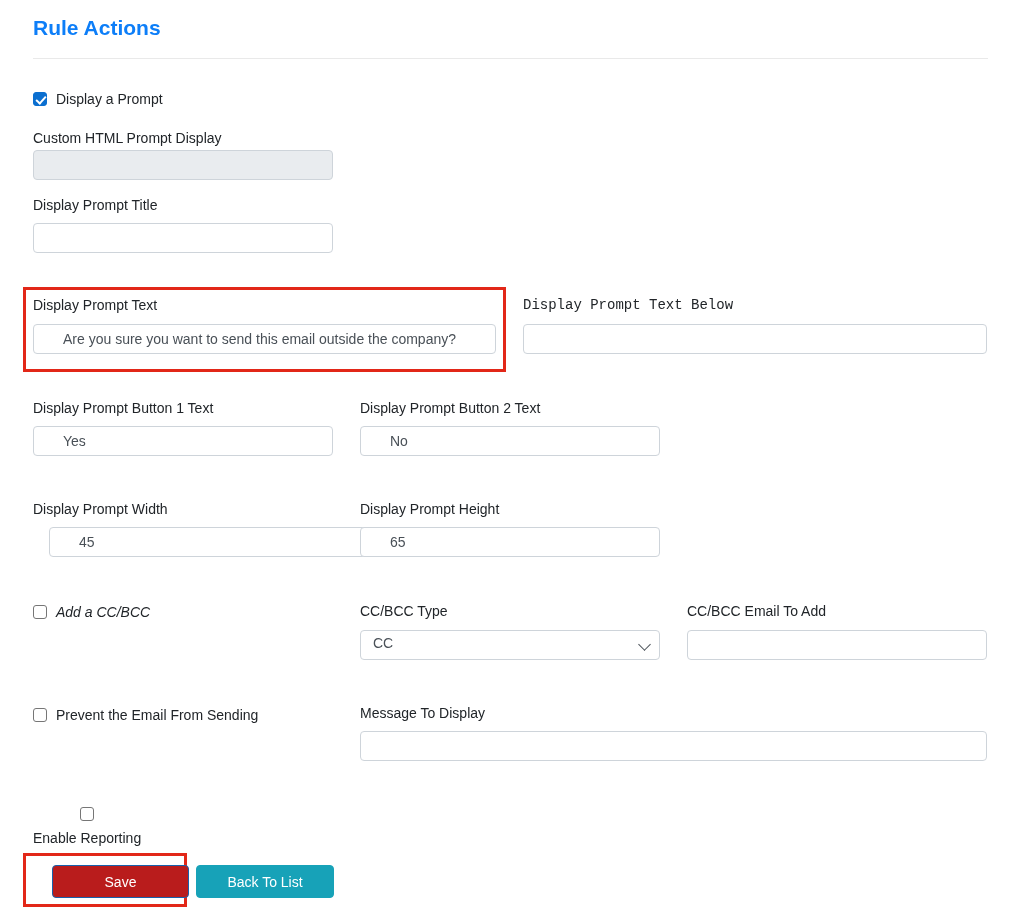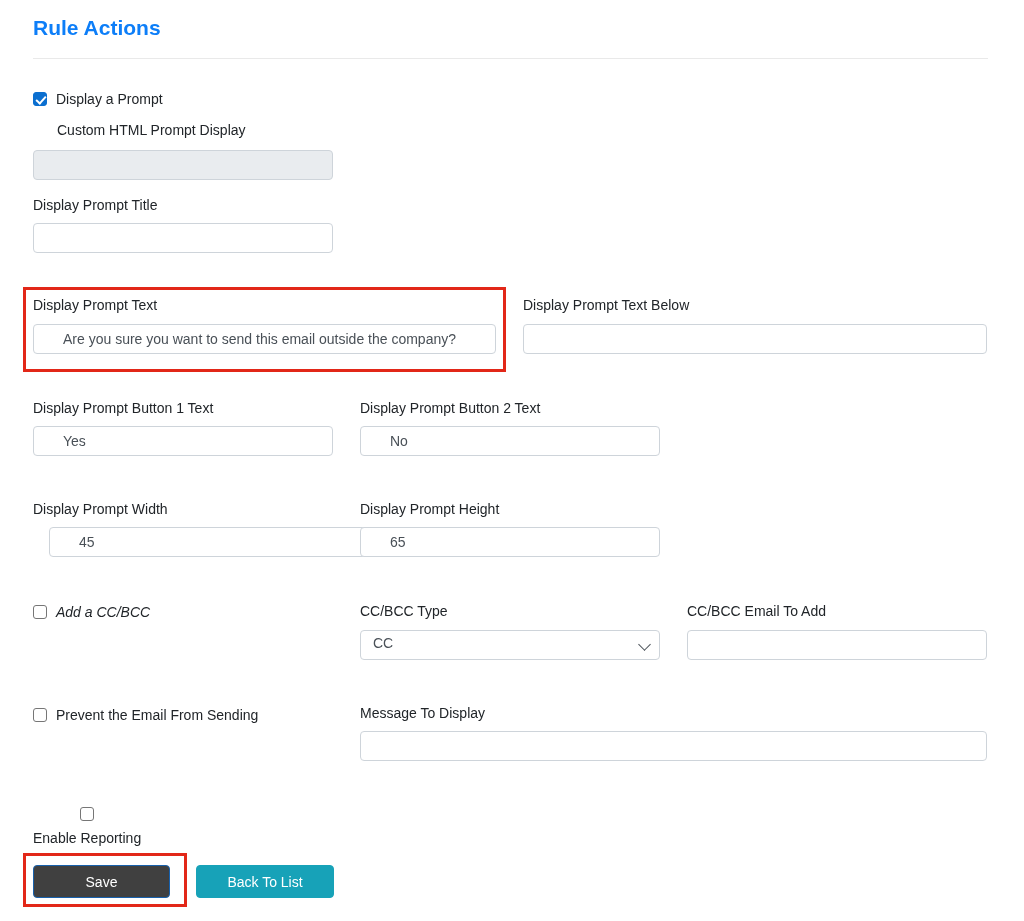--- a/index.html
+++ b/index.html
@@ -108,21 +108,21 @@
   .btn {
     position: absolute;
     border: none;
     border-radius: 4px;
     color: #ffffff;
     font-size: 14px;
     font-family: inherit;
     cursor: pointer;
     text-align: center;
   }
-  .btn-save { background: #404040; border: 1px solid #1861ac; }
+  .btn-save { background: #b91c1c; border: 1px solid #1861ac; margin-left: 19px; }
   .btn-back { background: #17a2b8; border: 1px solid #17a2b8; }
   .annotation {
     position: absolute;
     border: 3px solid #e22718;
     box-sizing: border-box;
     pointer-events: none;
     background: transparent;
   }
 </style>
 </head>
@@ -133,32 +133,32 @@
   <div class="page-title">Rule Actions</div>
   <div class="divider"></div>
 
   <div class="cbrow" style="left:33px; top:90px;">
     <span class="cb checked">
         <span class="check"></span>
       </span>
     <span>Display a Prompt</span>
   </div>
 
-  <div class="lbl" style="left:33px; top:122px;margin-left:24px;">Custom HTML Prompt Display</div>
+  <div class="lbl" style="left:33px; top:130px;">Custom HTML Prompt Display</div>
   <input class="inp disabled" style="left: 33px; top: 150px; width: 300px;" disabled="" value="">
 
   <div class="lbl" style="left:33px; top:197px;">Display Prompt Title</div>
   <input class="inp" style="left: 33px; top: 223px; width: 300px;" value="">
 
   <div class="annotation" style="left:23px; top:287px; width:483px; height:85px;"></div>
 
   <div class="lbl" style="left:33px; top:297px;">Display Prompt Text</div>
   <input class="inp" style="left: 33px; top: 324px; width: 463px;" value="Are you sure you want to send this email outside the company?">
 
-  <div class="lbl" style="left:523px; top:297px;">Display Prompt Text Below</div>
+  <div class="lbl" style="left:523px; top:297px;font-family:Liberation Mono, monospace;">Display Prompt Text Below</div>
   <input class="inp" style="left: 523px; top: 324px; width: 464px;" value="">
 
   <div class="lbl" style="left:33px; top:400px;">Display Prompt Button 1 Text</div>
   <input class="inp" style="left: 33px; top: 426px; width: 300px;" value="Yes">
 
   <div class="lbl" style="left:360px; top:400px;">Display Prompt Button 2 Text</div>
   <input class="inp" style="left: 360px; top: 426px; width: 300px;" value="No">
 
   <div class="lbl" style="left:33px; top:501px;">Display Prompt Width</div>
   <input class="inp" style="left: 49px; top: 527px; width: 340px;" value="45">

